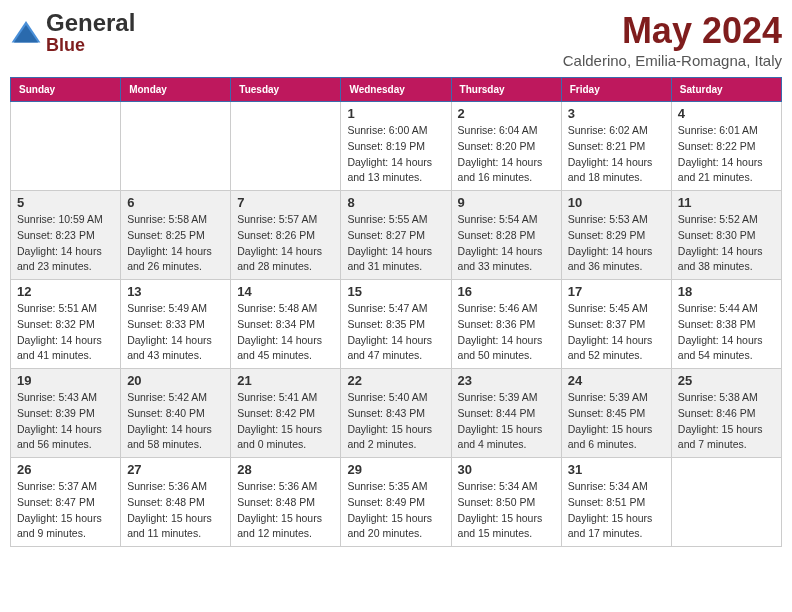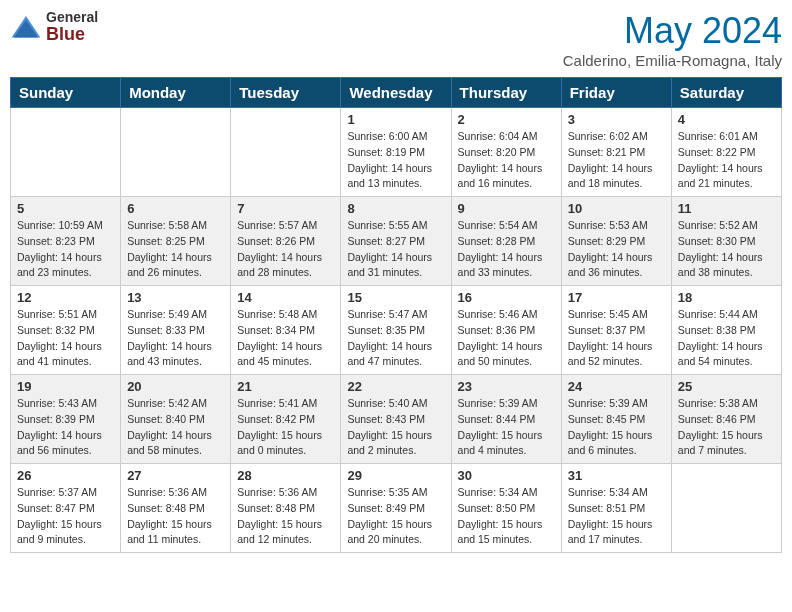--- a/index.html
+++ b/index.html
@@ -20,56 +20,56 @@
       display: flex;
       align-items: center;
       gap: 4px;
     }
     .logo-text {
       display: flex;
       flex-direction: column;
       line-height: 1.1;
     }
     .logo-general {
-      font-size: 14px;
+      font-size: 24px;
       font-weight: bold;
       color: #333;
     }
     .logo-blue {
       font-size: 18px;
       font-weight: bold;
       color: #7f1d1d;
     }
     .logo-icon {
       width: 32px;
       height: 32px;
     }
     .title-block {
       text-align: right;
     }
     .month-title {
       font-size: 36px;
-      font-weight: normal;
-      color: #0369a1;
+      font-weight: bold;
+      color: #7f1d1d;
     }
     .location-title {
       font-size: 15px;
       color: #555;
     }
     .calendar {
       width: 100%;
       border-collapse: collapse;
       border: 1px solid #ccc;
     }
     .calendar th {
-      background-color: #0c4a6e;
+      background-color: #be185d;
       color: #fff;
       text-align: left;
       padding: 6px 8px;
-      font-size: 15px;
+      font-size: 10px;
       border: 1px solid #3a6aad;
     }
     .calendar td {
       vertical-align: top;
       padding: 4px 6px;
       border: 1px solid #ccc;
       width: calc(100% / 7);
       min-height: 80px;
       font-size: 10.5px;
       color: #333;

